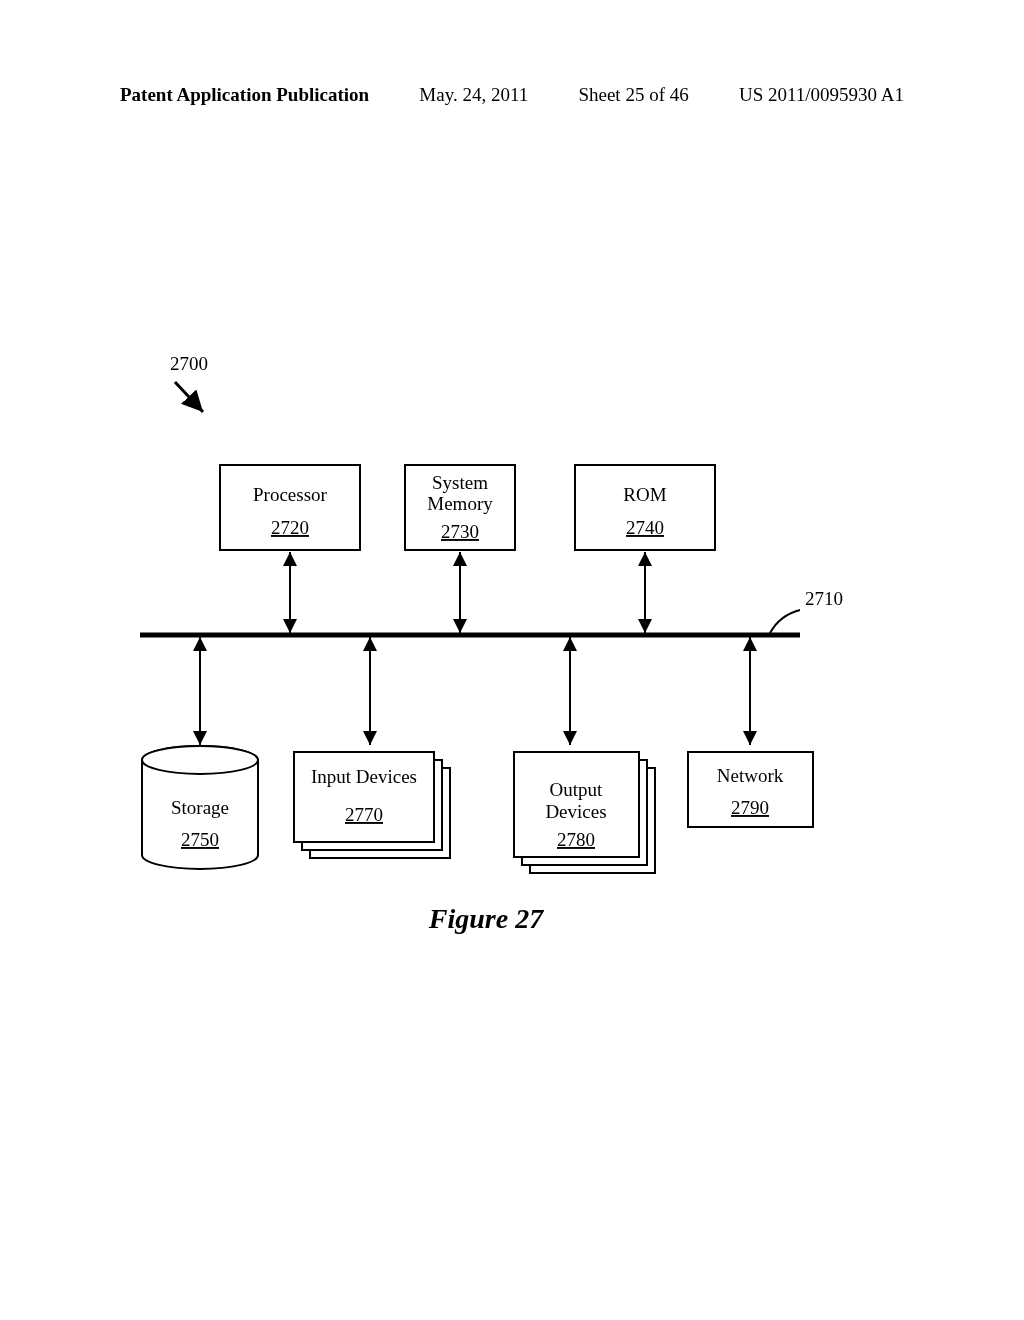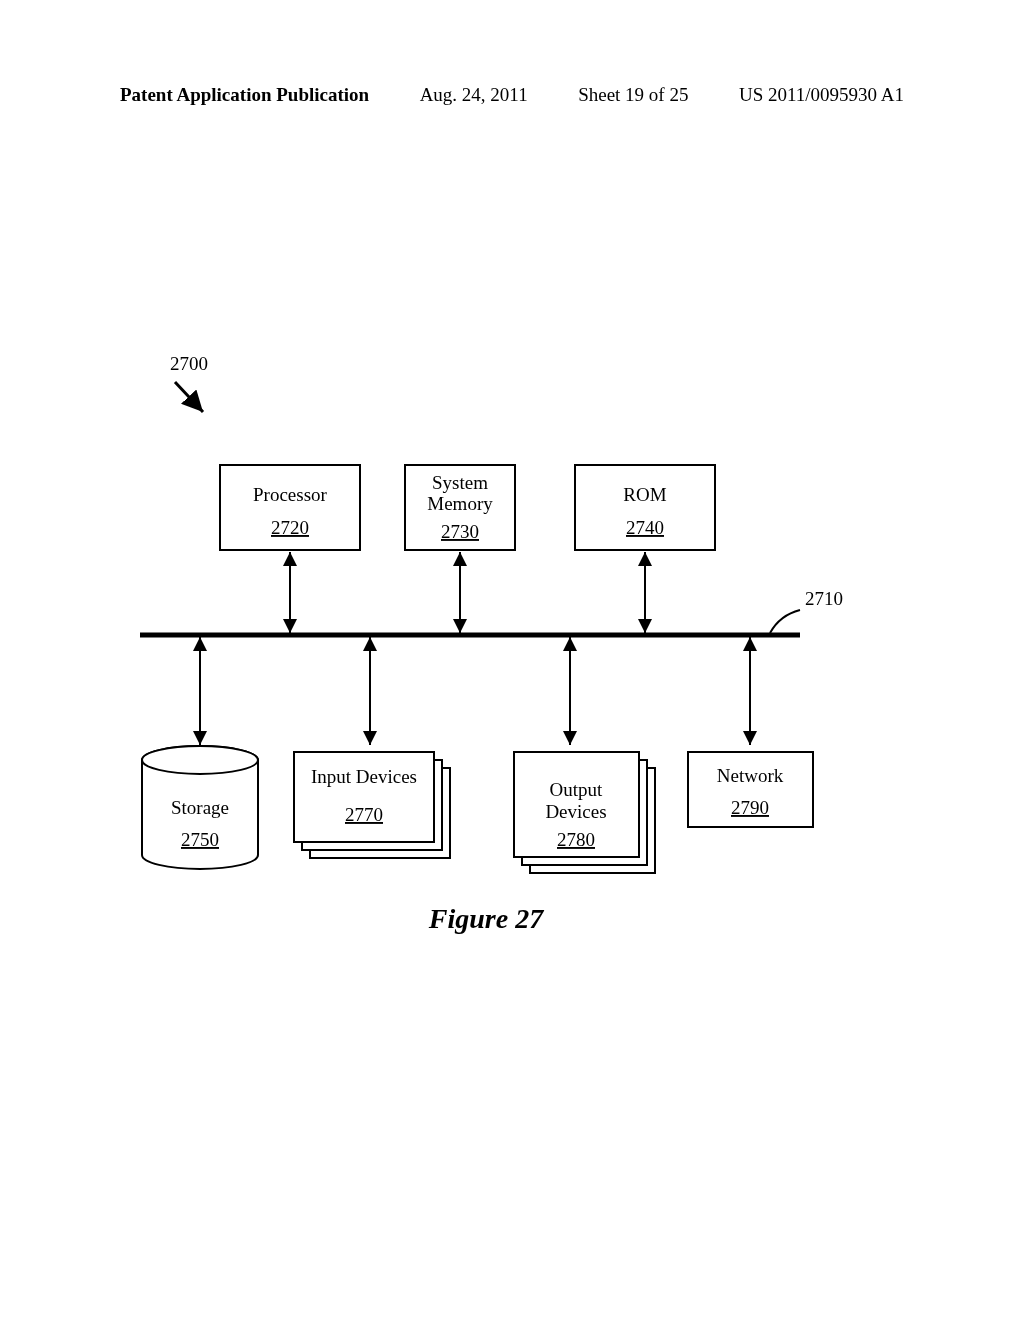--- a/index.html
+++ b/index.html
@@ -41,22 +41,22 @@
     font-style: italic;
     font-weight: bold;
     font-size: 28px;
   }
 </style>
 </head>
 <body>
 
 <div class="header">
   <span class="left">Patent Application Publication</span>
-  <span>Aug. 24, 2011</span>
-  <span>Sheet 19 of 25</span>
+  <span>May. 24, 2011</span>
+  <span>Sheet 25 of 46</span>
   <span>US 2011/0095930 A1</span>
 </div>
 
 <svg class="canvas" viewBox="0 0 1024 1320">
   <defs>
     <marker id="arrow" viewBox="0 0 10 10" refX="10" refY="5" markerWidth="7" markerHeight="7" orient="auto-start-reverse">
       <path d="M 0 0 L 10 5 L 0 10 z" fill="#000"></path>
     </marker>
   </defs>
 

